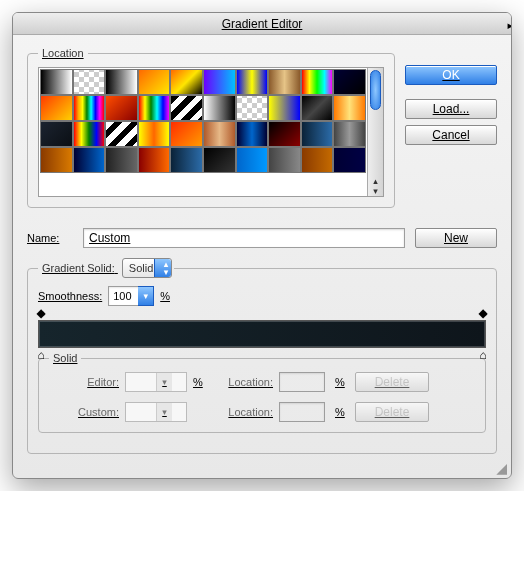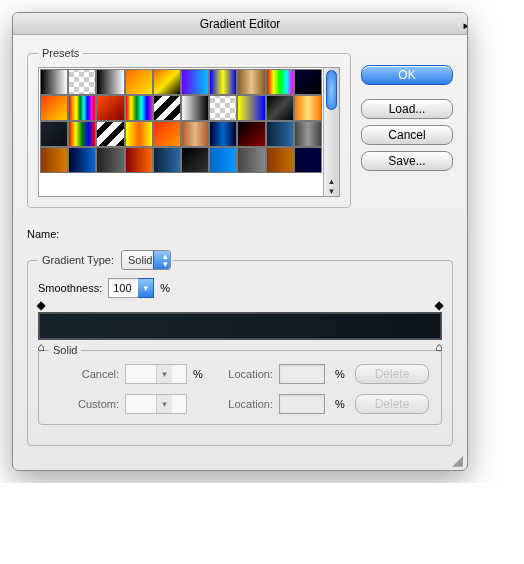--- a/index.html
+++ b/index.html
@@ -6,26 +6,27 @@
   body {
     margin: 0;
     padding: 12px;
     font-family: "Lucida Grande", "Helvetica Neue", Arial, sans-serif;
     font-size: 11px;
     background: #fff;
     color: #000;
     width: 524px;
   }
   .window {
-    width: 456px;
+    width: 500px;
     border: 1px solid #888;
     border-radius: 6px;
     background: linear-gradient(#f4f4f4,#e8e8e8);
     box-shadow: 0 10px 30px rgba(0,0,0,0.35);
     overflow: hidden;
+    text-decoration: underline;
   }
   .titlebar {
     height: 22px;
     line-height: 22px;
     text-align: center;
     font-size: 12px;
     background: linear-gradient(#eee,#cfcfcf);
     border-bottom: 1px solid #aaa;
   }
   .body { padding: 12px 14px 14px 14px; position: relative; }
@@ -35,21 +36,21 @@
     margin: 0 0 10px 0;
     padding: 8px 10px 10px 10px;
     background: transparent;
   }
   legend { padding: 0 4px; color: #333; }
   .top-row { display: flex; gap: 10px; align-items: flex-start; }
   .presets-wrap { flex: 1; }
   .btn-col { width: 92px; display: flex; flex-direction: column; gap: 6px; margin-top: 18px; }
   .aqua-btn {
     height: 20px;
-    border-radius: 8px;
+    border-radius: 2px;
     border: 1px solid #8a8a8a;
     background: linear-gradient(#ffffff,#d8d8d8);
     font-size: 12px;
     cursor: pointer;
     box-shadow: inset 0 1px 0 #fff;
   }
   .aqua-btn.primary {
     background: linear-gradient(#8fc7ff,#2f7fe6);
     border-color: #1a5bbf;
     color: #fff;
@@ -161,21 +162,21 @@
 </head>
 <body>
 
 <div class="window">
   <div class="titlebar">Gradient Editor</div>
   <div class="body">
 
     <div class="top-row">
       <div class="presets-wrap">
         <fieldset class="presets">
-          <legend>Presets</legend>
+          <legend>Location</legend>
           <span class="fly">▸</span>
           <div class="presets-box">
             <div class="preset-grid" id="preset-grid">
                 <div class="swatch" style="background: linear-gradient(90deg, rgb(0, 0, 0), rgb(255, 255, 255));"></div>
                 <div class="swatch" style="background: repeating-conic-gradient(rgb(204, 204, 204) 0deg, rgb(204, 204, 204) 25%, rgb(255, 255, 255) 0deg, rgb(255, 255, 255) 50%) 0px center / 10px 10px;"></div>
                 <div class="swatch" style="background: linear-gradient(90deg, rgb(0, 0, 0), rgb(255, 255, 255));"></div>
                 <div class="swatch" style="background: linear-gradient(135deg, rgb(255, 106, 0), rgb(255, 230, 0));"></div>
                 <div class="swatch" style="background: linear-gradient(135deg, rgb(255, 106, 0), rgb(255, 230, 0), rgb(0, 0, 0));"></div>
                 <div class="swatch" style="background: linear-gradient(90deg, rgb(106, 0, 255), rgb(0, 194, 255));"></div>
                 <div class="swatch" style="background: linear-gradient(90deg, rgb(0, 0, 255), rgb(255, 255, 0), rgb(0, 0, 255));"></div>
@@ -220,31 +221,32 @@
                   <span>▾</span>
                 </div>
             </div>
           </div>
         </fieldset>
       </div>
       <div class="btn-col">
         <button class="aqua-btn primary">OK</button>
         <button class="aqua-btn" style="margin-top:8px">Load...</button>
         <button class="aqua-btn">Cancel</button>
-        <button class="aqua-btn">Save...</button>
       </div>
     </div>
 
     <div class="name-row">
       <label>Name:</label>
+      <input type="text" value="Custom" style="">
+      <button class="aqua-btn new-btn">New</button>
     </div>
 
     <fieldset class="gtype">
       <legend style="padding-right:2px">
-        <span>Gradient Type:</span>
+        <span>Gradient Solid:</span>
         <span class="mac-select" style="margin-left:4px">
           <span>Solid</span>
           <span class="chev">▴<br>▾</span>
         </span>
       </legend>
 
       <div class="row">
         <span>Smoothness:</span>
         <span class="combo-wrap">
           <input class="small-input combo" value="100" style="">
@@ -257,21 +259,21 @@
         <span class="stop-marker stop-top stop-left">◆</span>
         <span class="stop-marker stop-top stop-right">◆</span>
         <div class="grad-bar" id="grad-bar" style="background: linear-gradient(90deg, rgb(22, 37, 44), rgb(14, 21, 27));"></div>
         <span class="stop-marker stop-bottom stop-left">⌂</span>
         <span class="stop-marker stop-bottom stop-right">⌂</span>
       </div>
 
       <fieldset class="stops">
         <legend>Solid</legend>
         <div class="stops-grid">
-          <label>Cancel:</label>
+          <label>Editor:</label>
           <span class="disabled-combo">
             <span class="box"></span>
               <span class="dd">▾</span>
           </span>
           <span>%</span>
           <label>Location:</label>
           <input class="small-input" disabled="" value="" style="">
           <span>%</span>
           <button class="aqua-btn" disabled="" style="opacity:.6">Delete</button>
 

